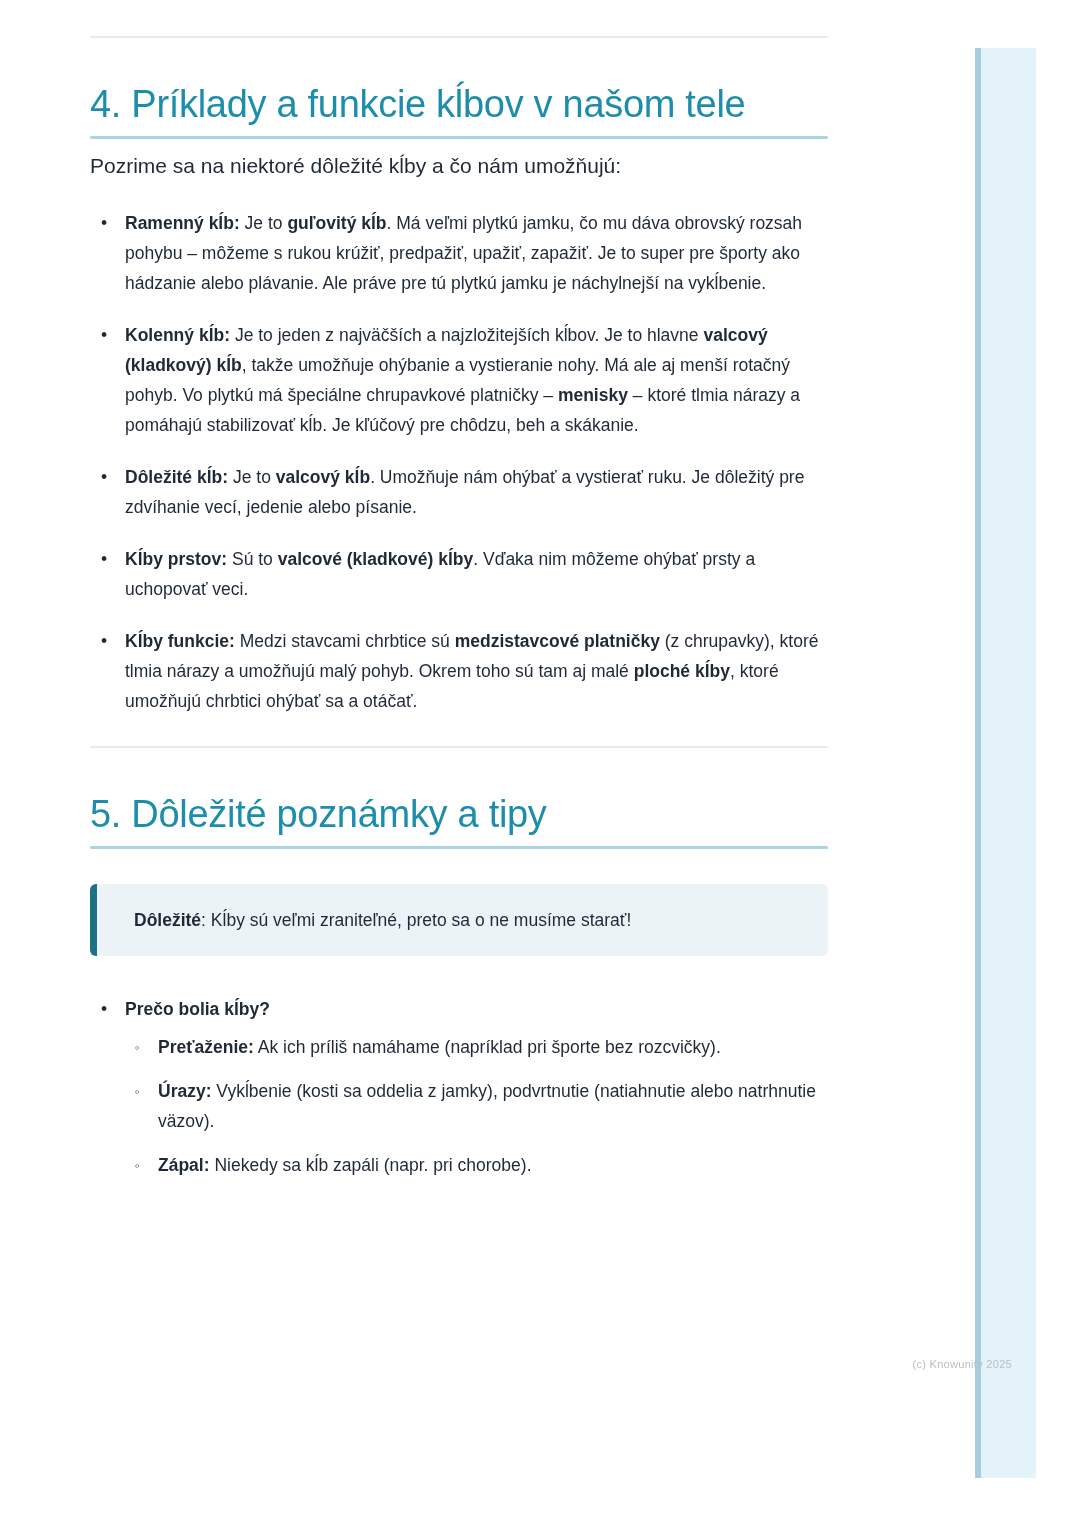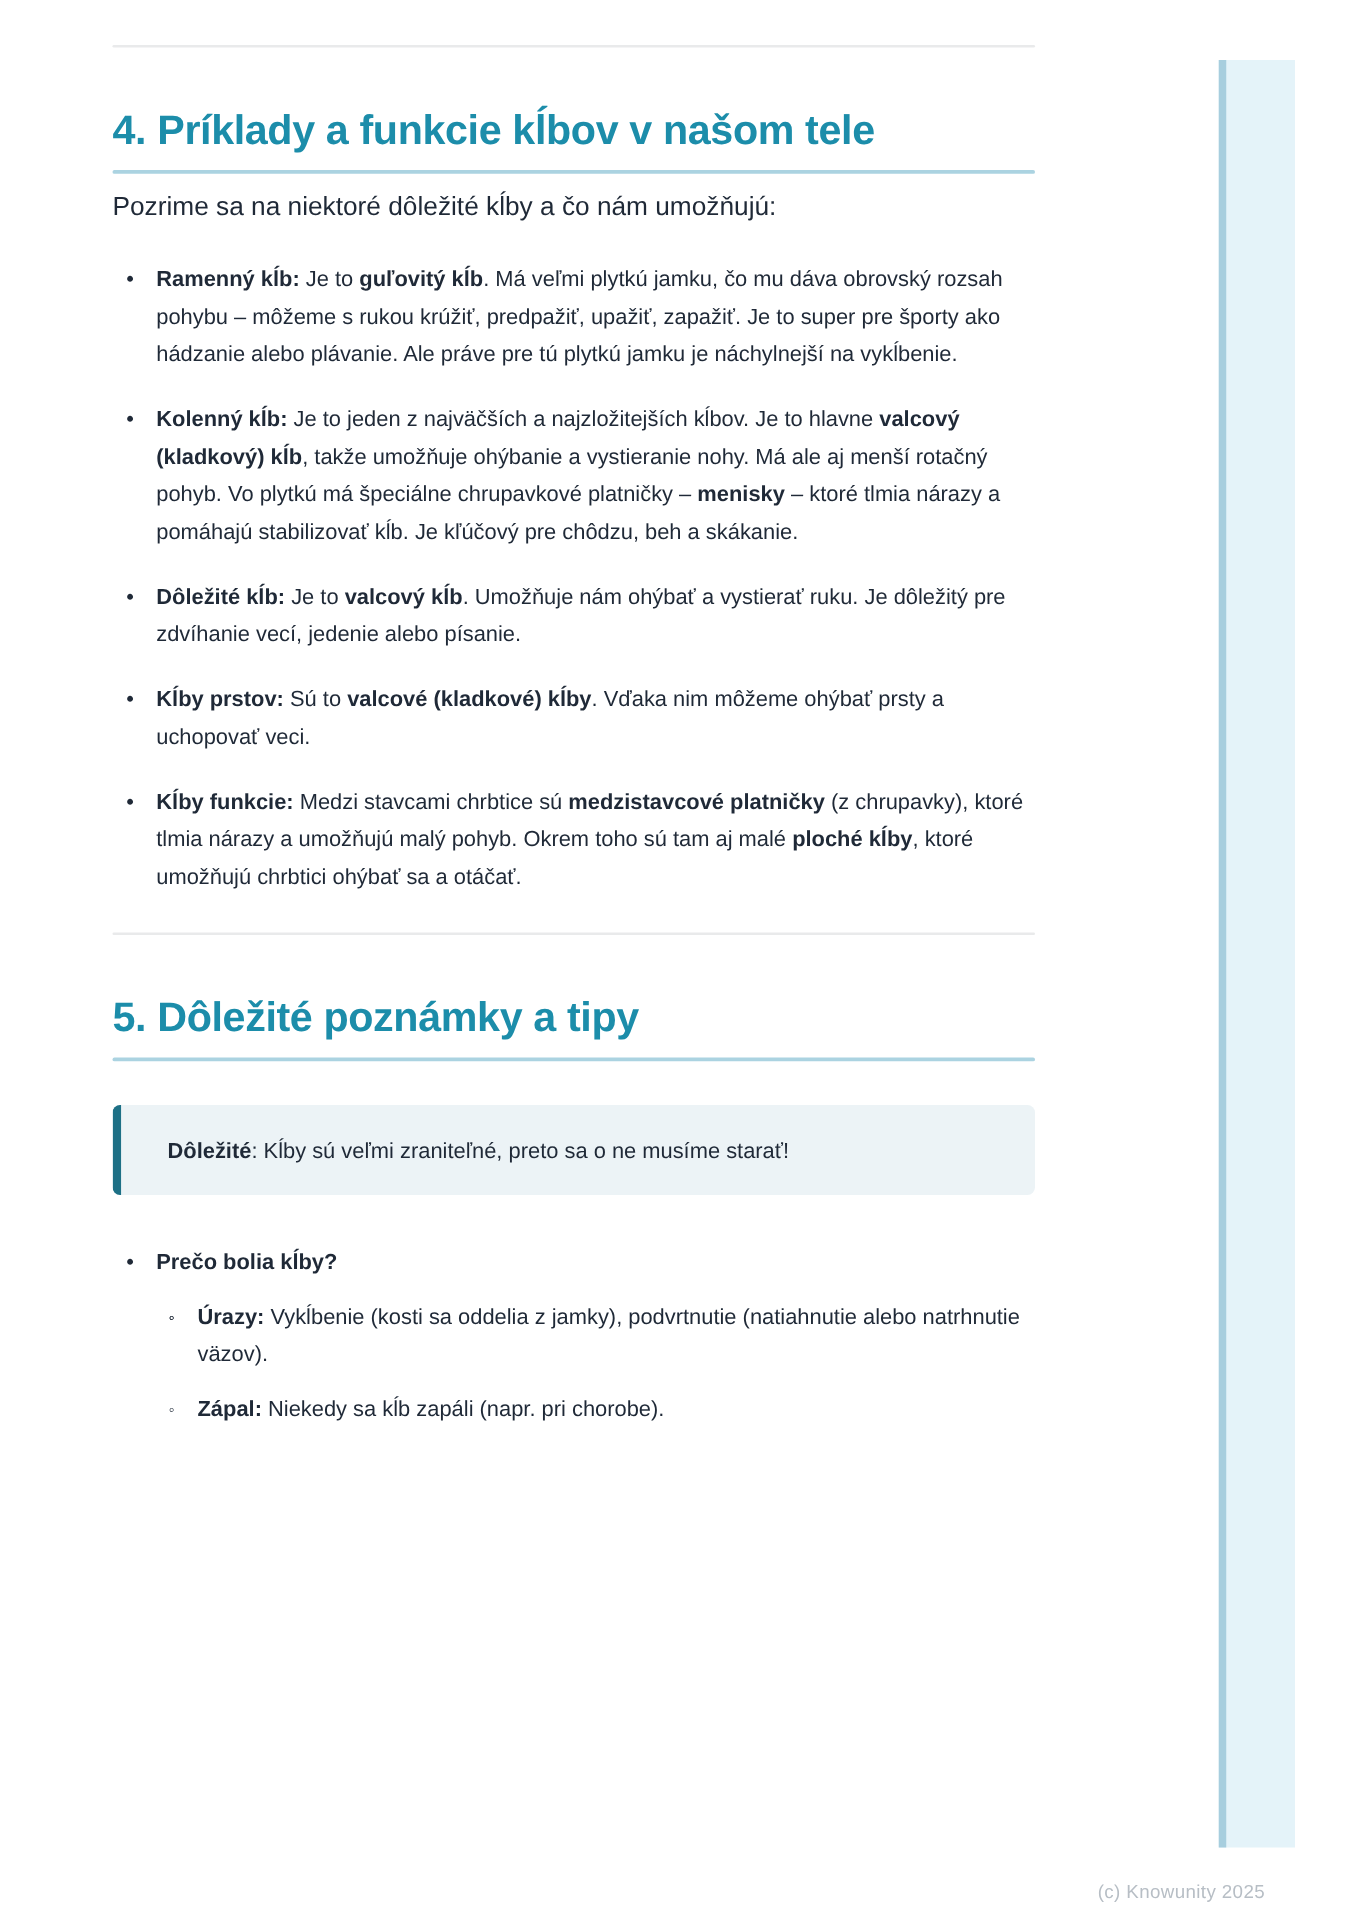--- a/index.html
+++ b/index.html
@@ -57,23 +57,23 @@
   .hr {
     margin-top: 36px;
     height: 2px;
     background: #e9eaeb;
     border-radius: 1px;
   }
   .hr2 { margin-top: 30px; }
 
   h2.section-heading {
     margin-top: 47px;
-    font-size: 33px;
+    font-size: 38px;
     line-height: 38px;
-    font-weight: 700;
+    font-weight: 400;
     color: #1c8daa;
     letter-spacing: -0.3px;
   }
   .heading-underline {
     margin-top: 13px;
     height: 3px;
     background: #abd3e1;
     border-radius: 2px;
   }
 
@@ -129,23 +129,23 @@
     background: #ecf3f6;
     border-left: 7px solid #1d7086;
     border-radius: 6px;
     padding: 21px 30px 21px 37px;
     font-size: 17.5px;
     line-height: 30px;
   }
 
   .footer-note {
     position: absolute;
-    top: 1505px;
+    top: 1358px;
     right: 68px;
-    font-size: 15px;
+    font-size: 11px;
     color: #b7bec5;
     letter-spacing: 0.3px;
     z-index: 2;
   }
 </style>
 </head>
 <body>
 
 <div class="side-strip"></div>
 
@@ -191,20 +191,21 @@
     <span><b>Dôležité</b><span>: Kĺby sú veľmi zraniteľné, preto sa o ne musíme starať!</span></span>
   </div>
 
   <ul class="bullets bullets-top">
     <li>
       <span class="blt">•</span>
       <b>Prečo bolia kĺby?</b>
       <ul class="sub-bullets">
         <li>
           <span class="blt blt-circle">◦</span>
+          <span><b>Preťaženie:</b><span> Ak ich príliš namáhame (napríklad pri športe bez rozcvičky).</span></span>
         </li>
         <li>
           <span class="blt blt-circle">◦</span>
           <span><b>Úrazy:</b><span> Vykĺbenie (kosti sa oddelia z jamky), podvrtnutie (natiahnutie alebo natrhnutie väzov).</span></span>
         </li>
         <li>
           <span class="blt blt-circle">◦</span>
           <span><b>Zápal:</b><span> Niekedy sa kĺb zapáli (napr. pri chorobe).</span></span>
         </li>
       </ul>

